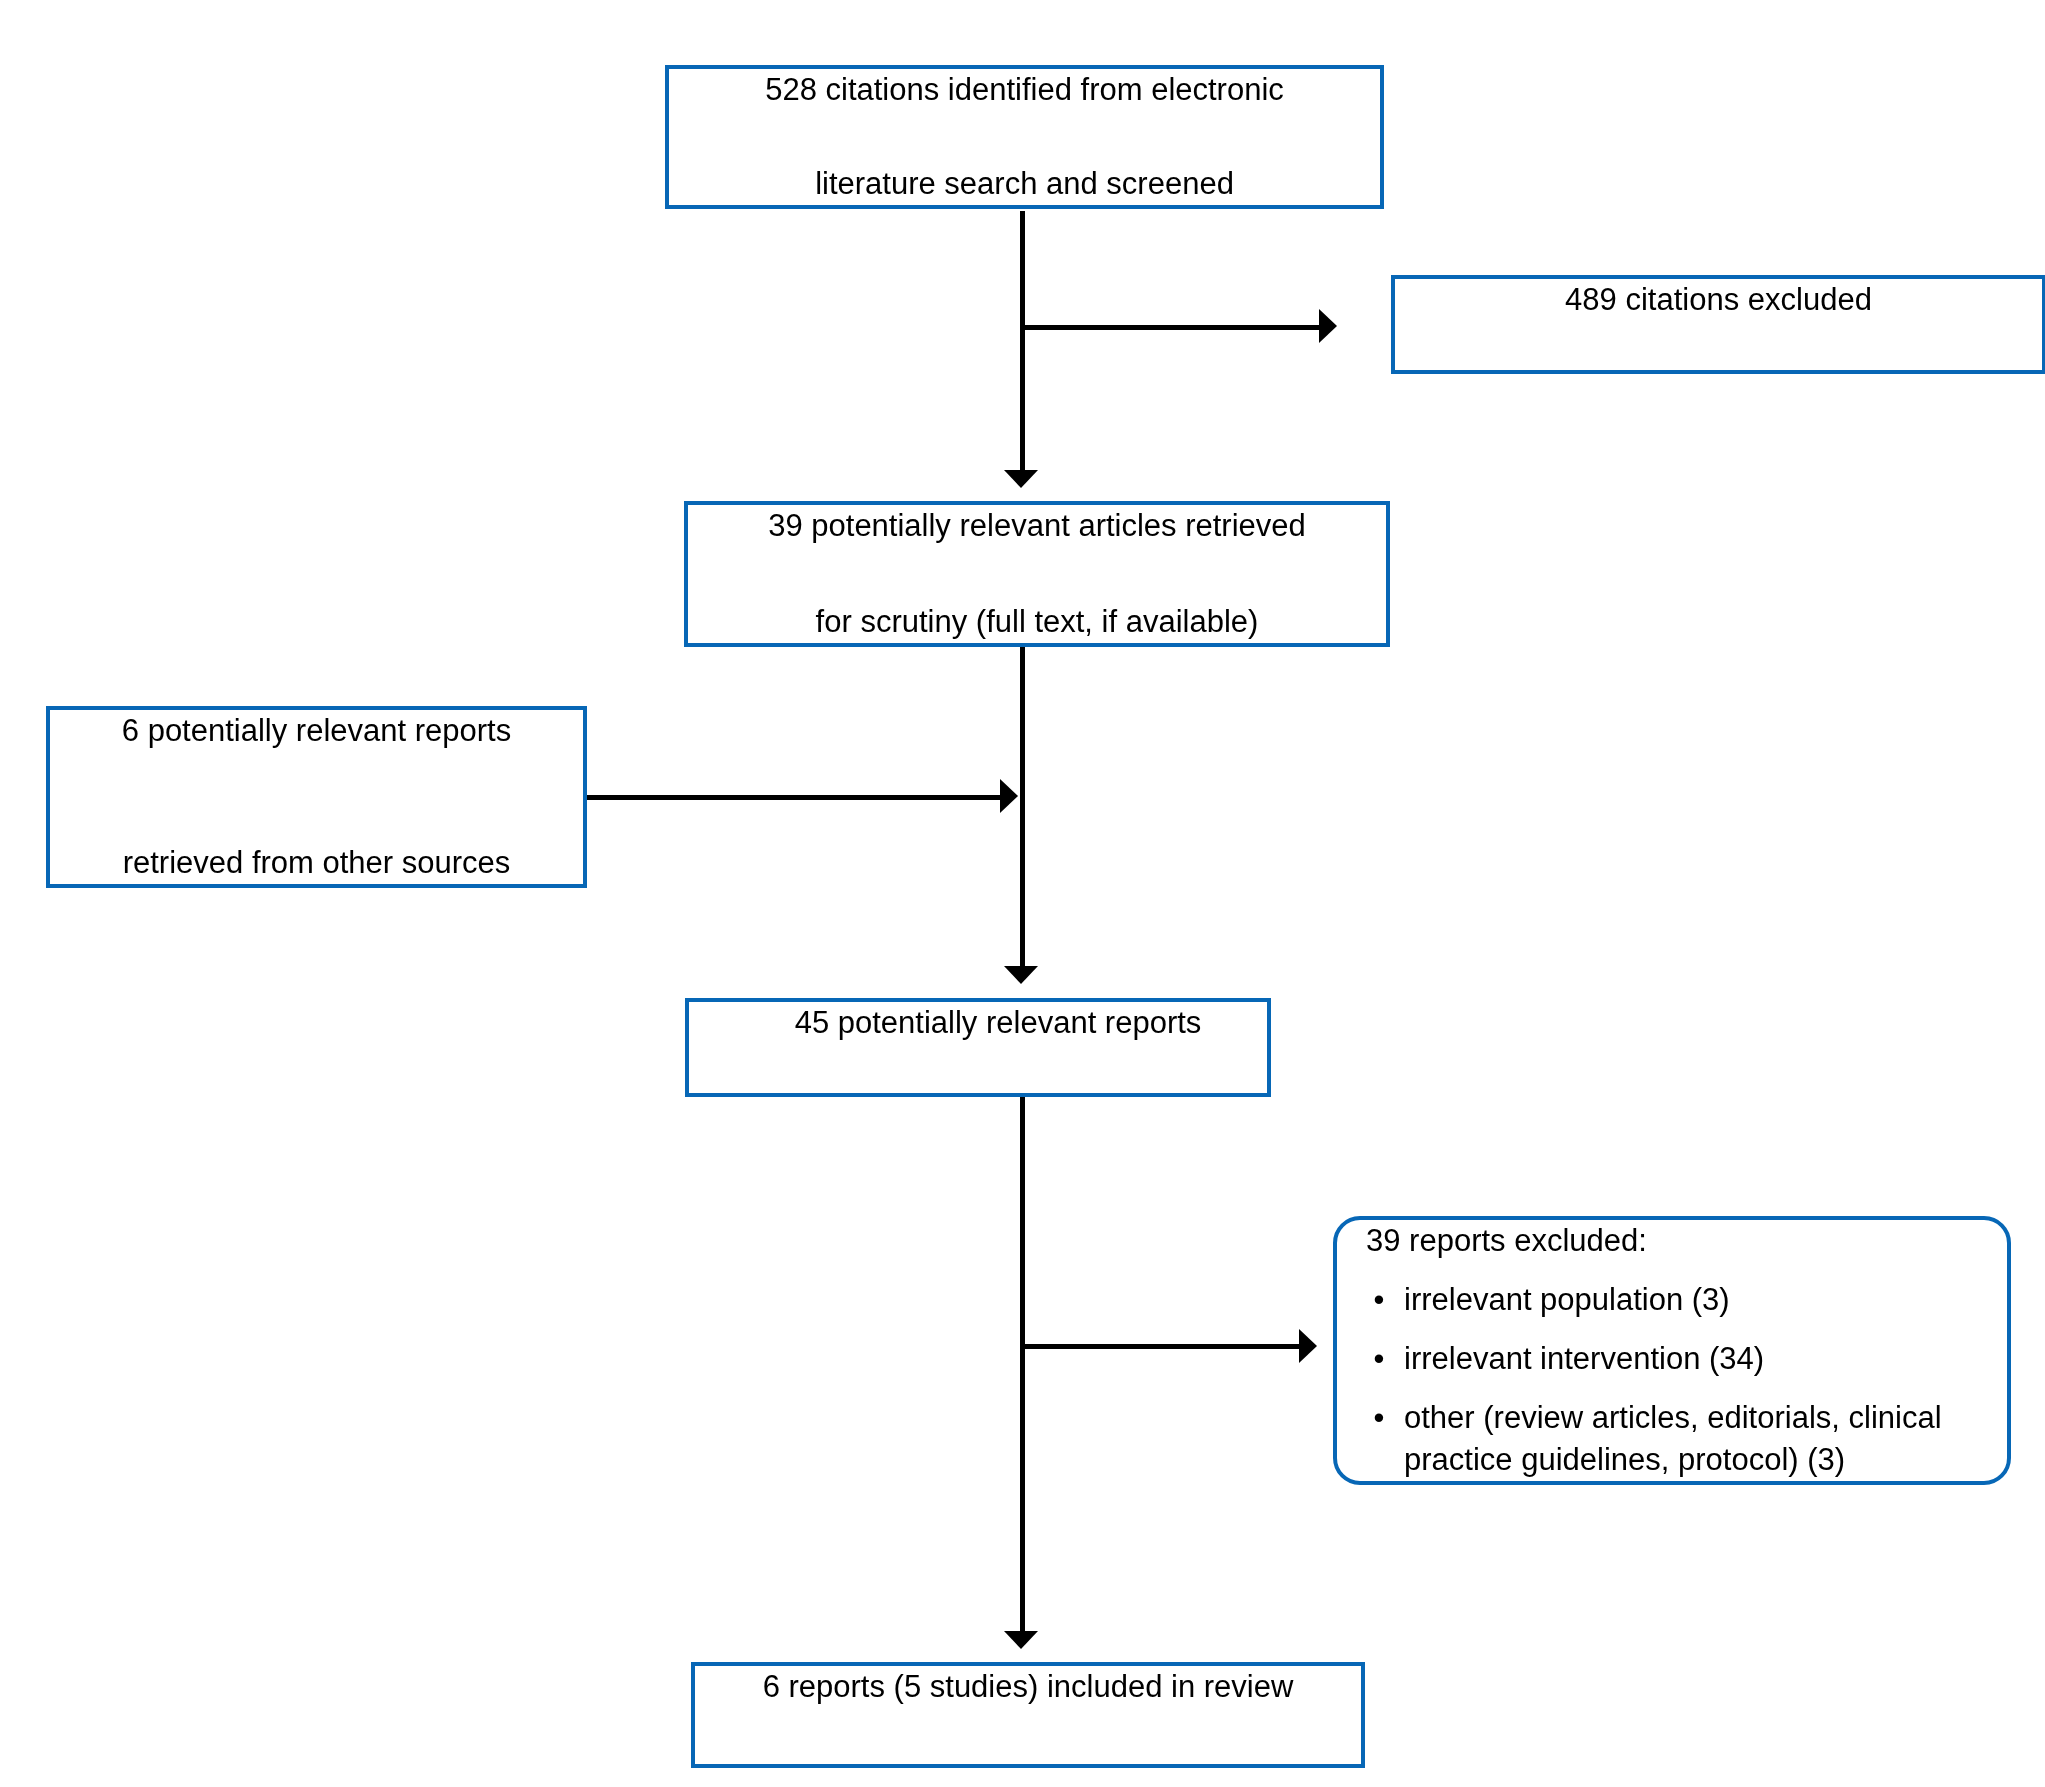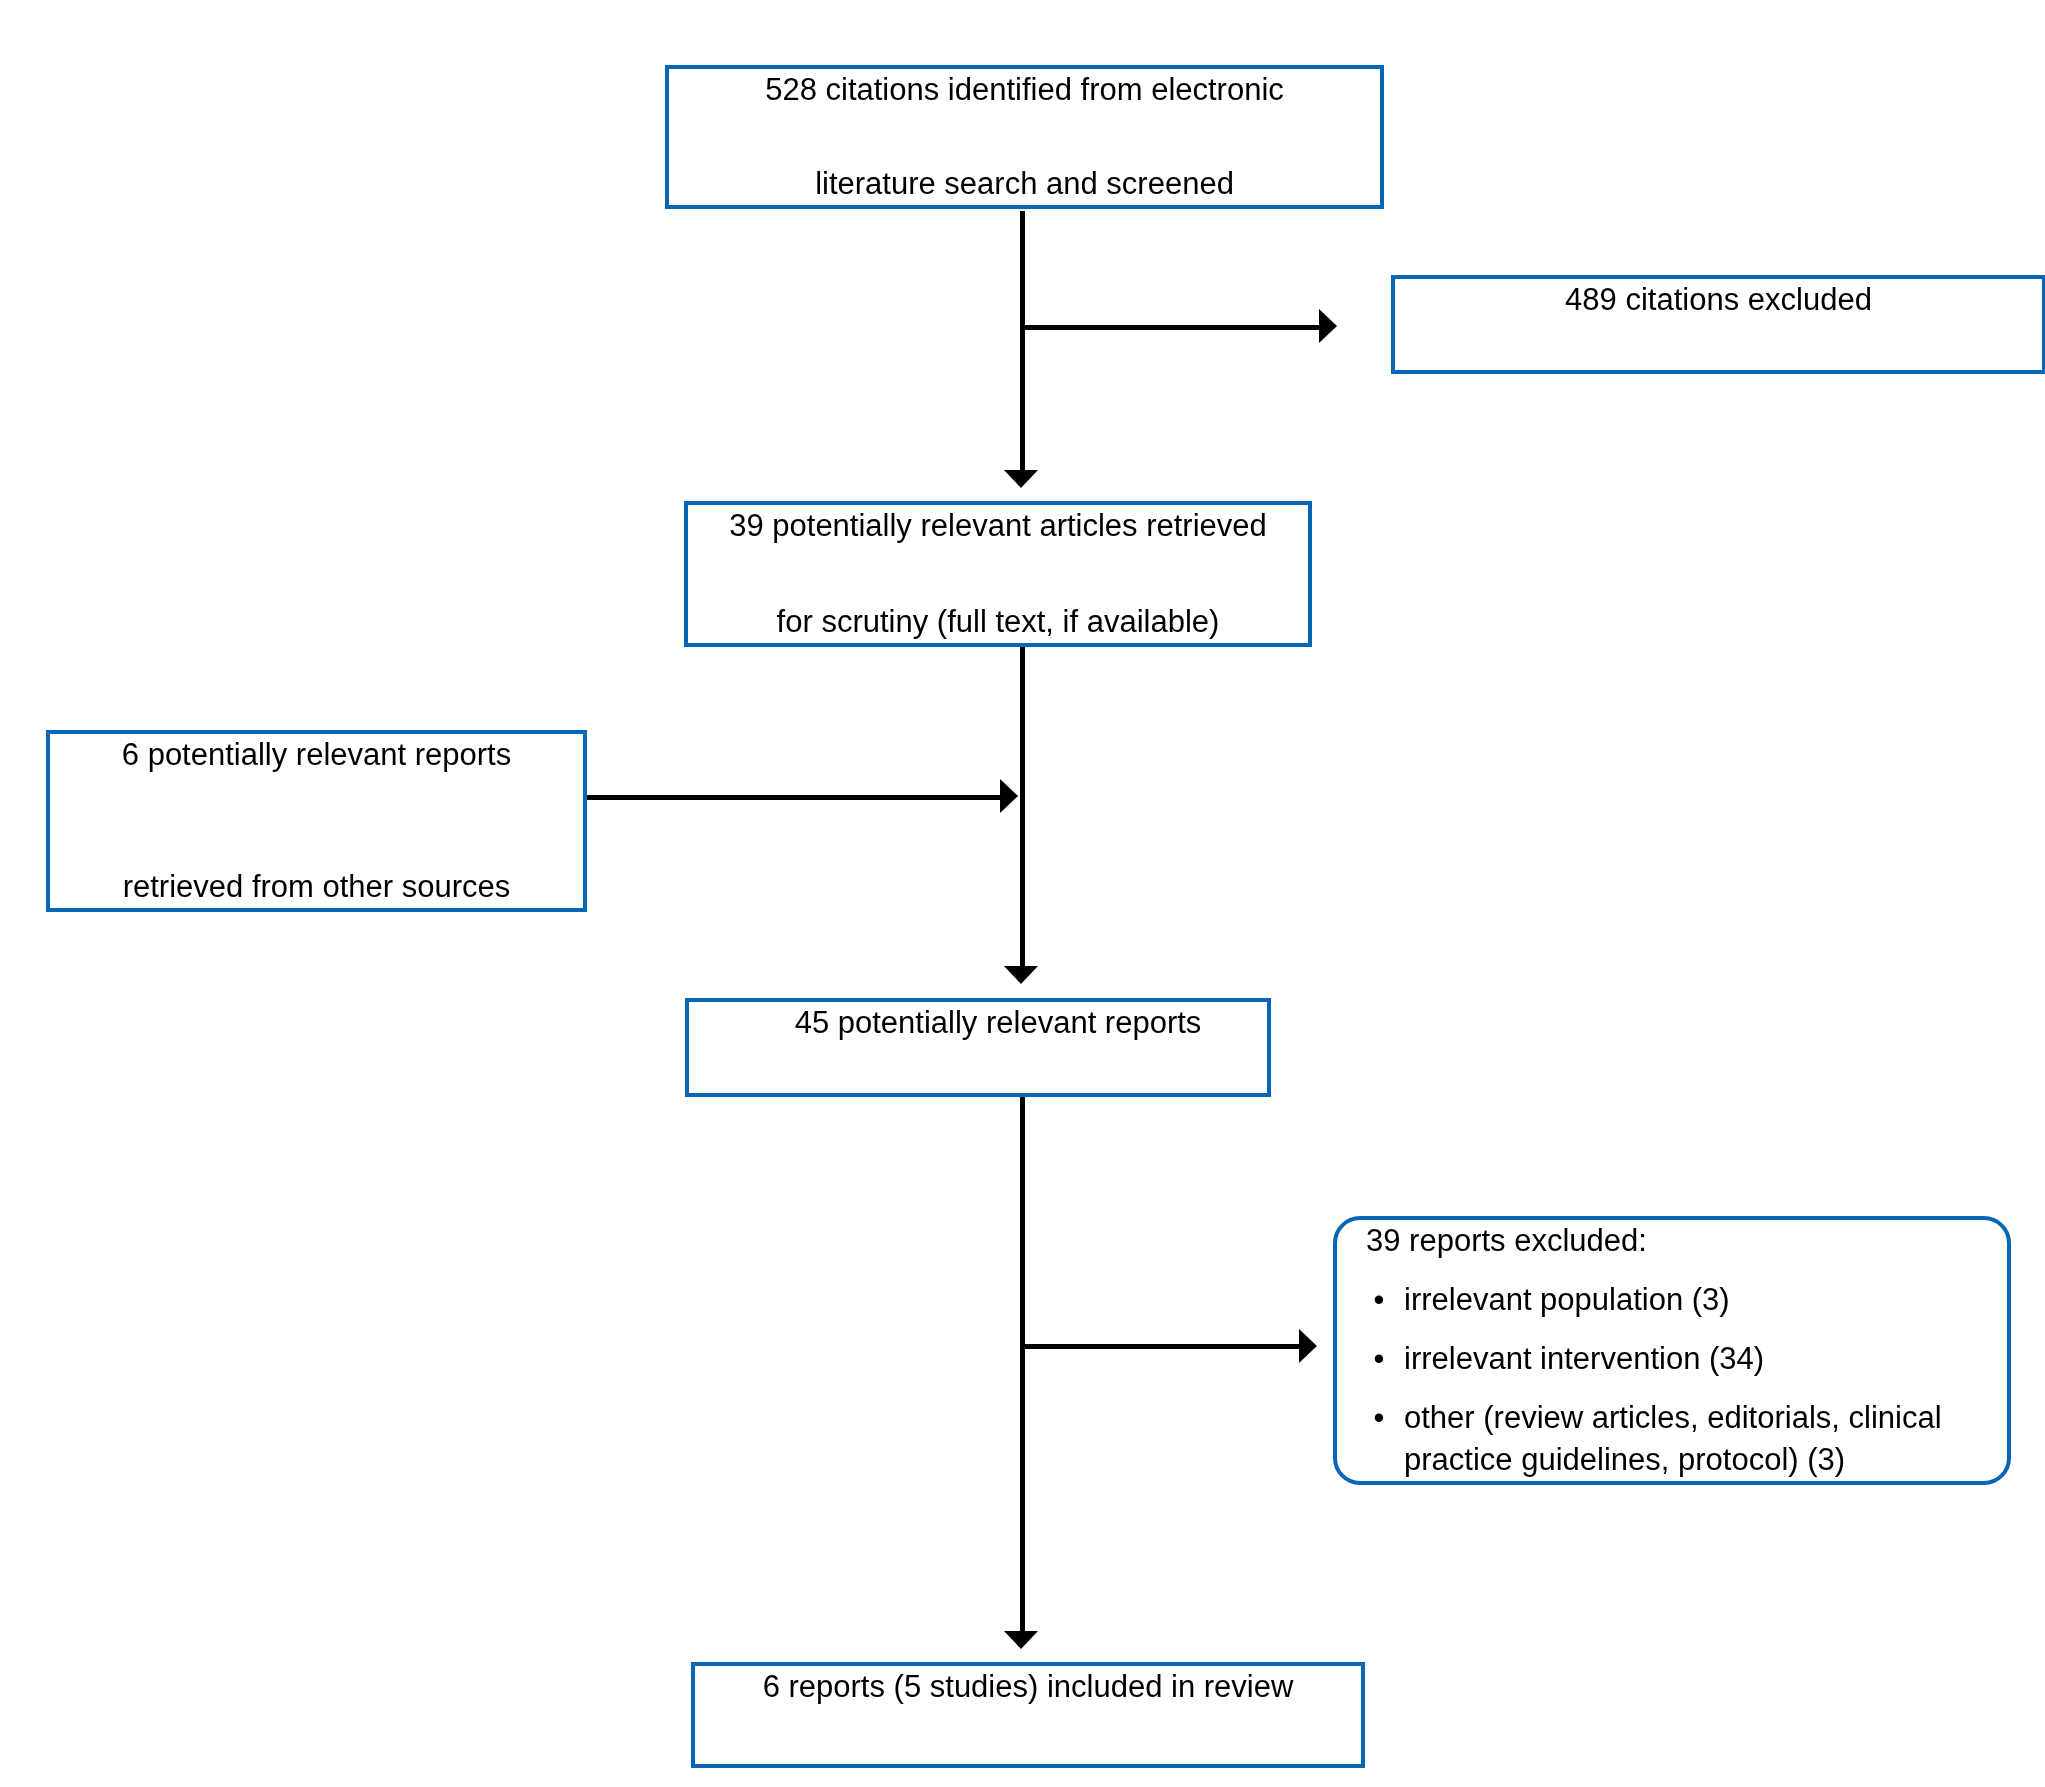--- a/index.html
+++ b/index.html
@@ -32,22 +32,22 @@
     justify-content: space-between;
     align-items: center;
     text-align: center;
     gap: 16px;
   }
   .line { white-space: nowrap; }
 
   
   .box-identified        { left: 665px; top: 65px;  width: 719px; height: 144px; }
   .box-excl-citations    { left: 1391px; top: 275px;  width: 655px; height: 99px; }
-  .box-retrieved         { left: 684px; top: 501px; width: 628px; height: 146px; }
-  .box-other-sources     { left: 46px;   top: 706px; width: 541px; height: 182px; margin-top: 24px; }
+  .box-retrieved         { left: 684px; top: 501px; width: 706px; height: 146px; }
+  .box-other-sources     { left: 46px;   top: 706px; width: 541px; height: 182px; }
   .box-relevant          { left: 685px; top: 998px; width: 586px; height: 99px; padding-left: 40px; }
   .box-excl-reports      { left: 1333px; top: 1216px; width: 678px; height: 269px;
                            align-items: flex-start; text-align: left;
                            padding: 0 14px 0 29px; border-radius: 27px; }
   .box-included          { left: 691px; top: 1662px; width: 674px; height: 106px; }
 
   .bullet-row { display: flex; align-items: flex-start; }
   .bullet-dot {
     box-sizing: border-box;
     width: 38px;

